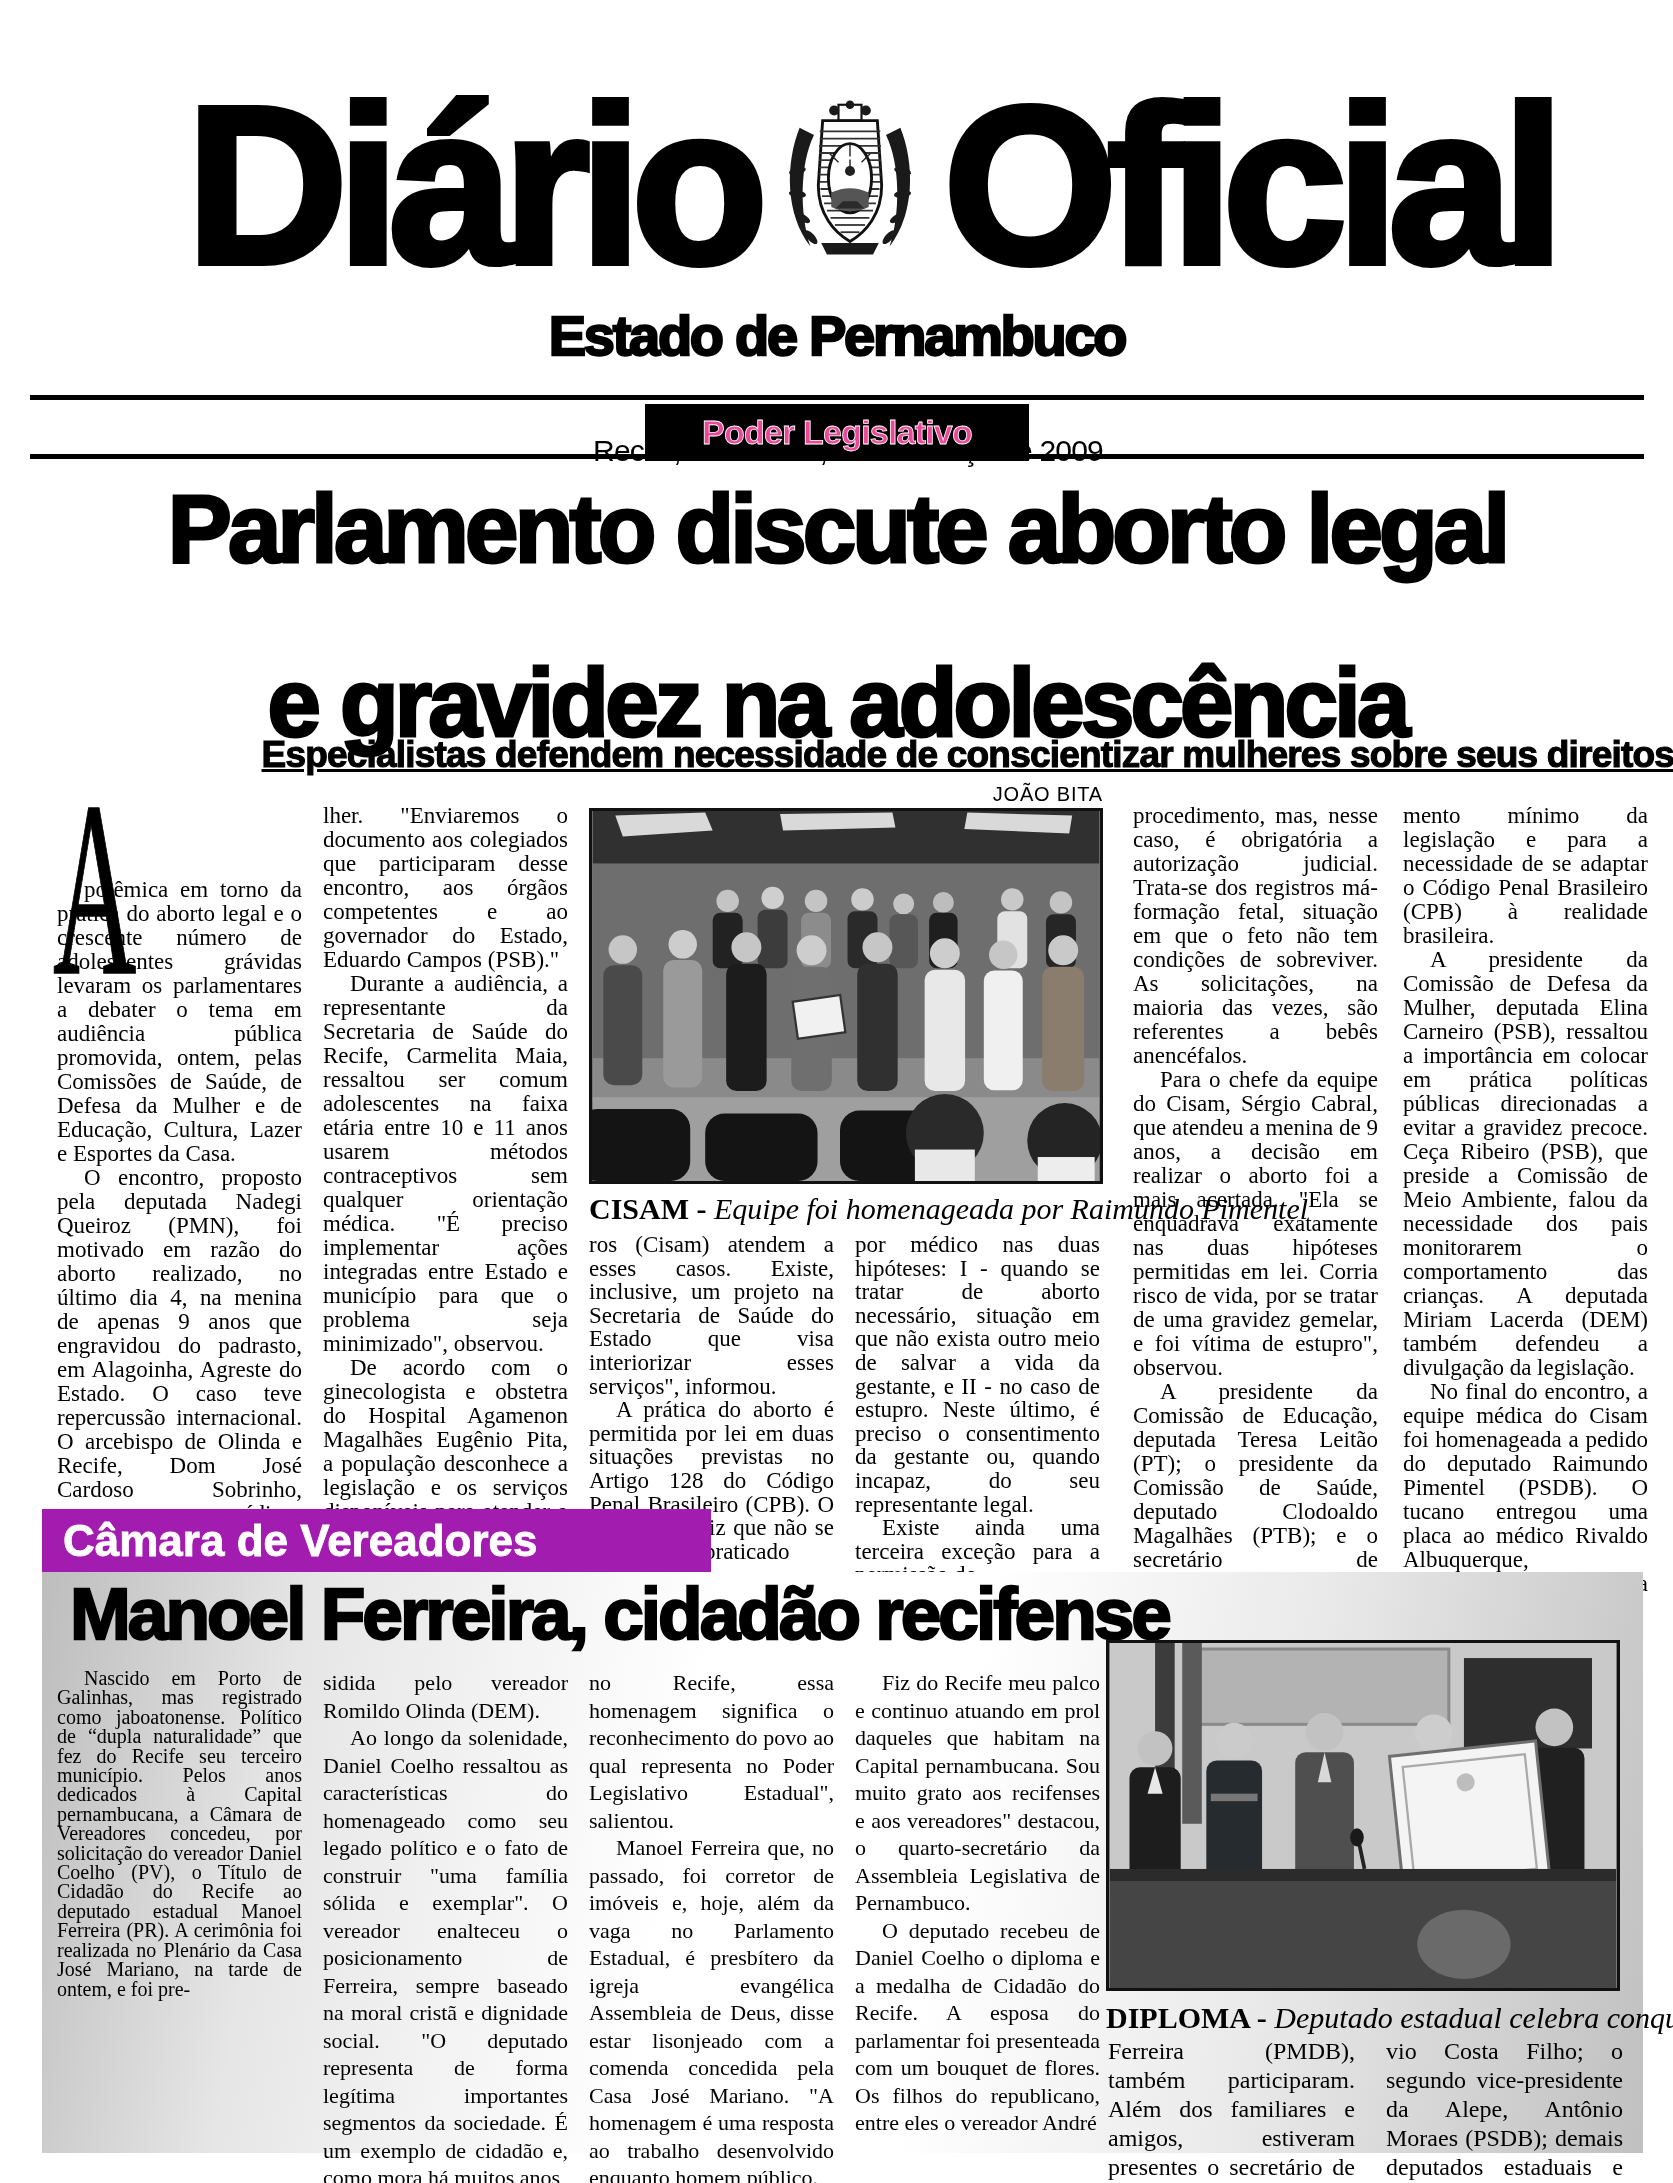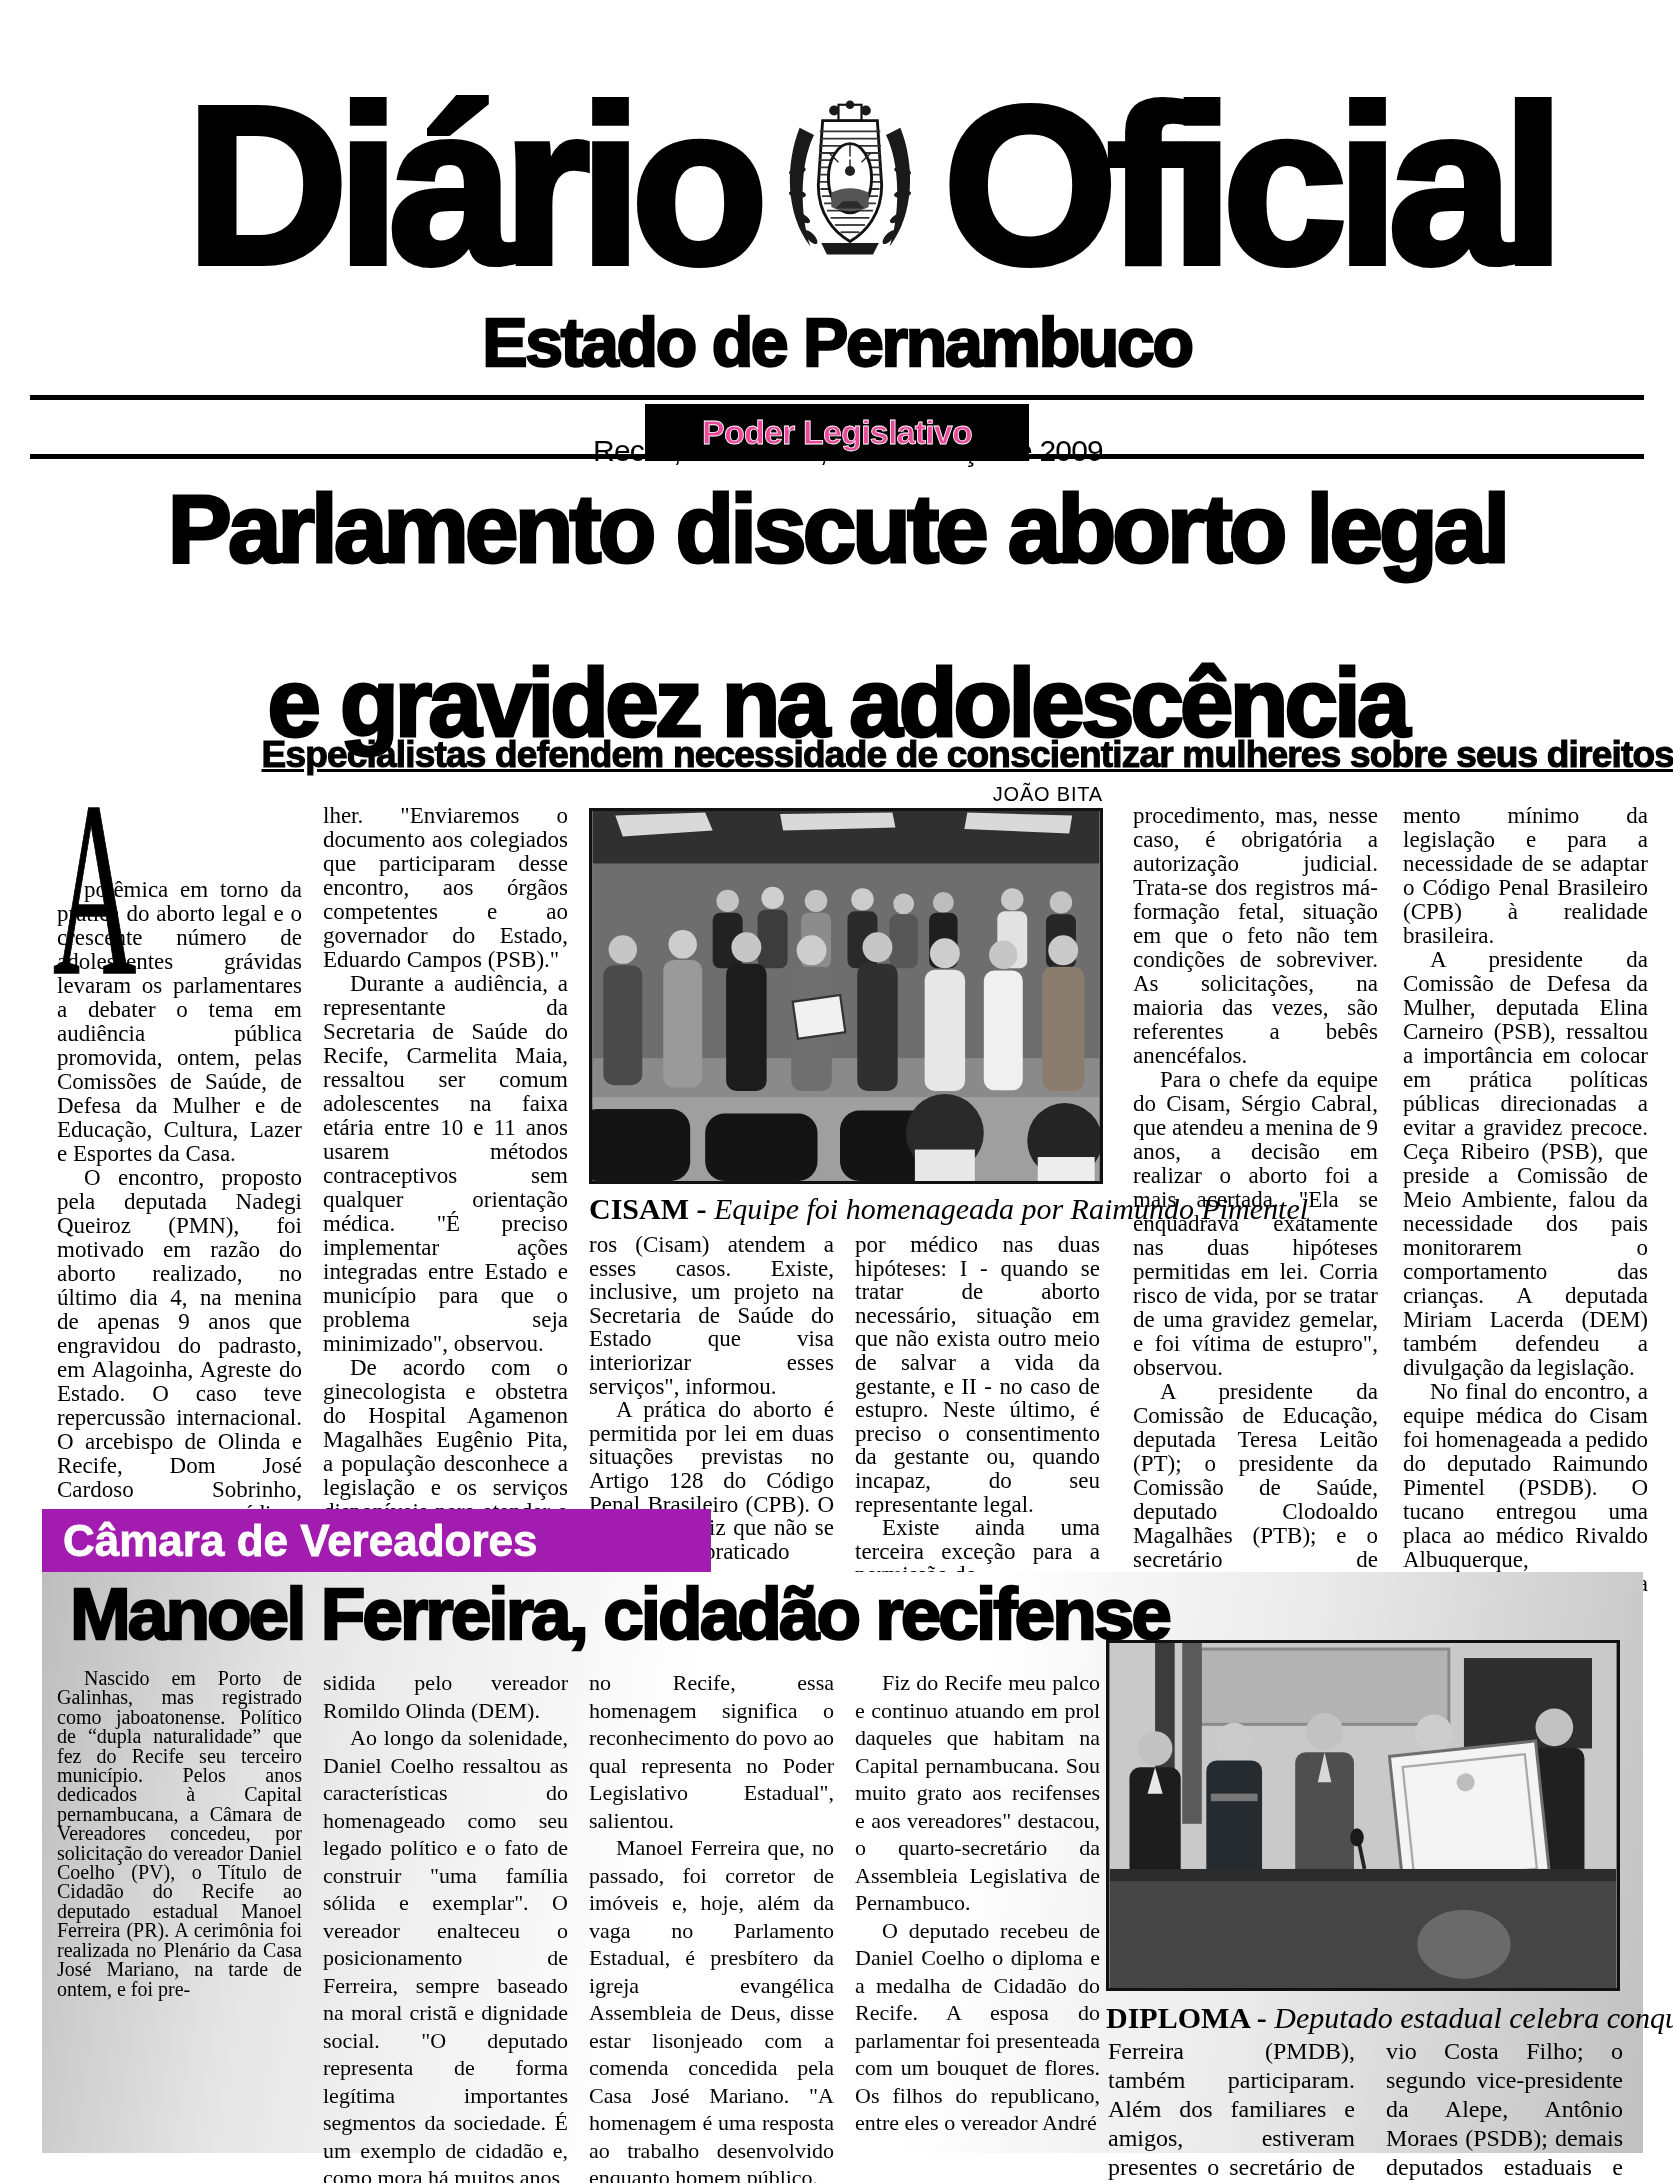--- a/index.html
+++ b/index.html
@@ -9,21 +9,21 @@
 
   
   .masthead { position:absolute; top:59px; left:0; width:100%; height:251px;
               display:flex; justify-content:center; align-items:center; gap:21px;margin-left:33px; }
   .mast-word { font-family:"Liberation Sans", sans-serif; font-weight:bold;
                font-size:224px; line-height:1; letter-spacing:-10.6px;
                -webkit-text-stroke:6px #000; white-space:nowrap; }
   .crest { width:144px; height:181px; margin-top:10.6px; flex:0 0 auto; }
 
   .estado { position:absolute; top:303px; left:0; width:100%; text-align:center;
-            font-family:"Liberation Sans", sans-serif; font-weight:bold; font-size:68px;
+            font-family:"Liberation Sans", sans-serif; font-weight:bold; font-size:56px;
             letter-spacing:-2.3px; -webkit-text-stroke:2.3px #000; }
 
   
   .rule { position:absolute; left:30px; right:30px; height:4.6px; background:#000; }
   .rule-a { top:395px; } .rule-b { top:454px; }
   .infobar { position:absolute; left:55px; right:33px; top:400px; height:52px;
              display:flex; align-items:center;
              font-family:"Liberation Sans", sans-serif; font-size:30px; letter-spacing:-0.8px;flex-direction:column; }
   .info-left  { flex:1; text-align:left; }
   .info-right { flex:1; text-align:right; }

